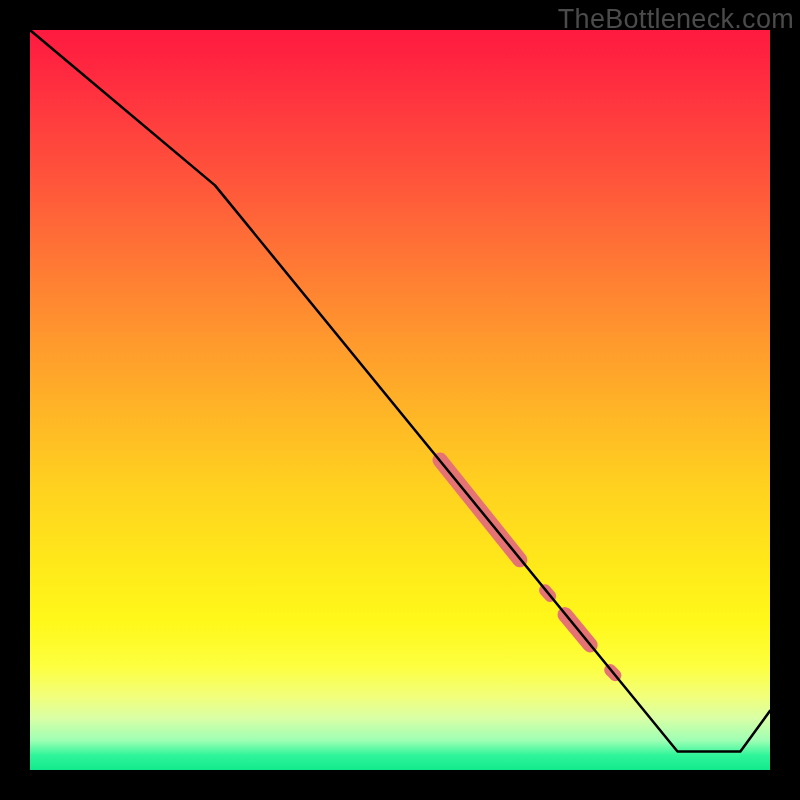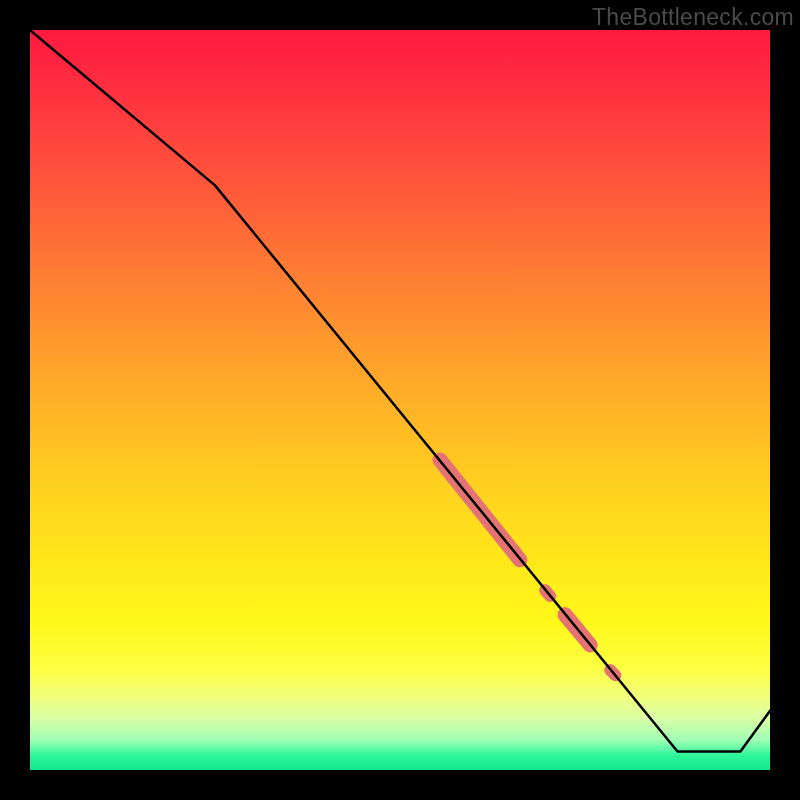--- a/index.html
+++ b/index.html
@@ -41,21 +41,21 @@
       #d9ffa6 93%,
       #9effb4 96%,
       #30f59a 98%,
       #12e98c 100%);
   }
   .watermark {
     position: absolute;
     top: 4px;
     right: 6px;
     color: #4b4b4b;
-    font-size: 23px;
+    font-size: 27px;
     font-weight: 500;
     letter-spacing: 0.3px;
     user-select: none;
   }
   svg.overlay {
     position: absolute;
     top: 0;
     left: 0;
     width: 740px;
     height: 740px;

